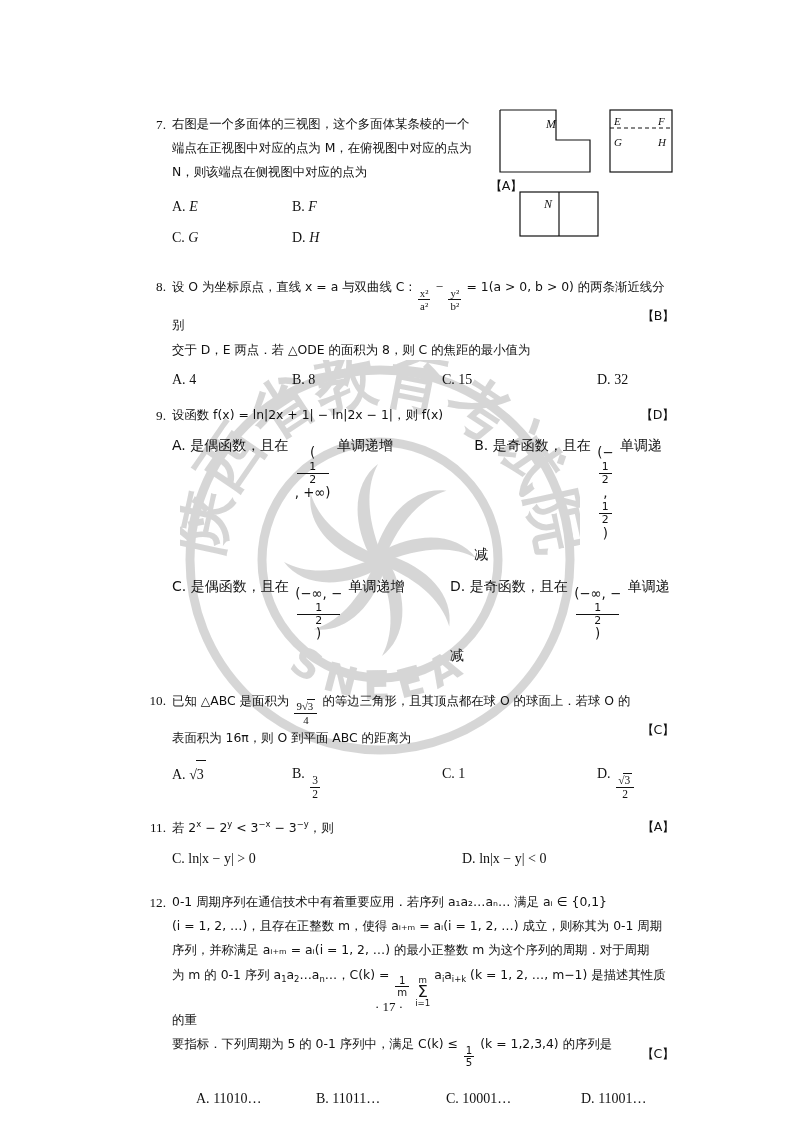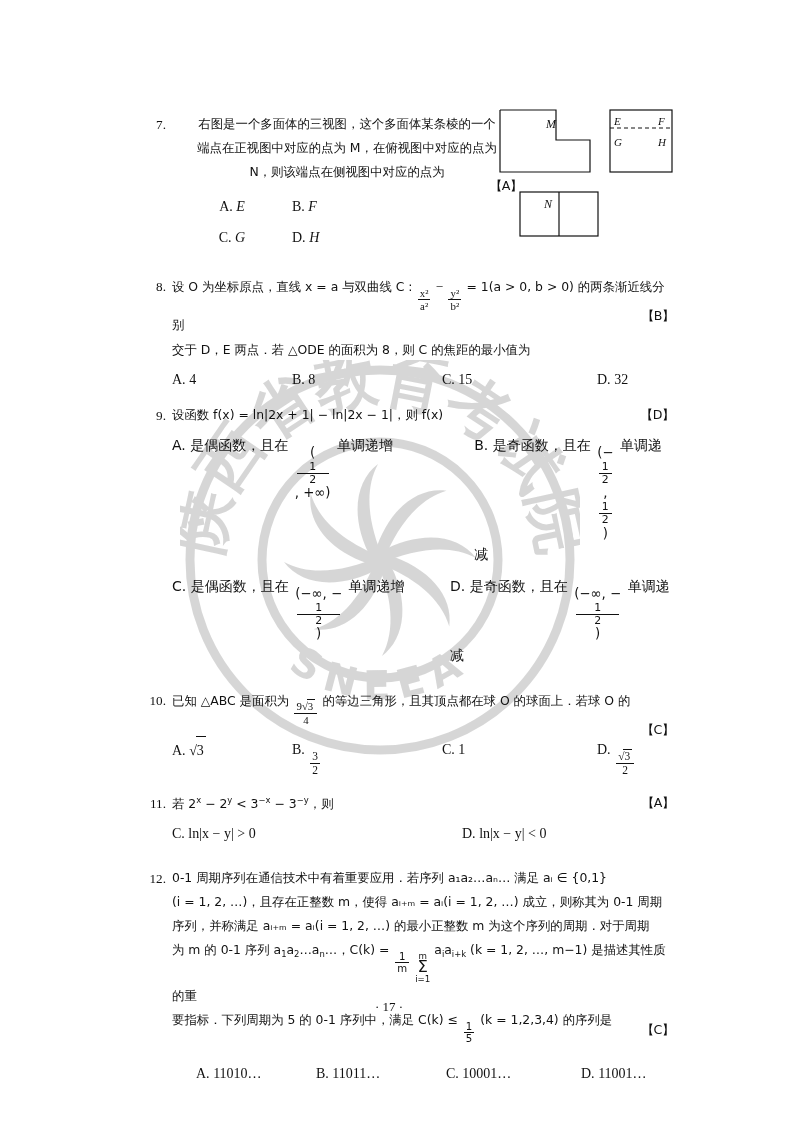--- a/index.html
+++ b/index.html
@@ -129,21 +129,21 @@
         <textPath href="#wmArcTop" startOffset="50%" text-anchor="middle">陕西省教育考试院</textPath>
       </text>
       <text font-family="DejaVu Sans, sans-serif" font-size="40" font-weight="bold" fill="#7b7b7b" letter-spacing="10">
         <textPath href="#wmArcBot" startOffset="50%" text-anchor="middle">SNEEA</textPath>
       </text>
     </svg>
   </div>
 
   <div class="q" style="min-height:148px;">
     <span class="q-num">7.</span>
-    <div class="q-body" style="max-width:350px;text-align:center;">
+    <div class="q-body" style="max-width:350px;">
       <div class="cn">右图是一个多面体的三视图，这个多面体某条棱的一个</div>
       <div class="cn">端点在正视图中对应的点为 M，在俯视图中对应的点为</div>
       <div class="cn">N，则该端点在侧视图中对应的点为</div>
       <div class="opts" style="margin-top:8px;">
         <div class="opt" style="width:120px;">
           <span class="lbl">A.</span>
           <span class="it">E</span>
         </div>
         <div class="opt">
           <span class="lbl">B.</span>
@@ -277,20 +277,21 @@
     <span class="q-num">10.</span>
     <div class="q-body">
       <div>
         <span class="cn">已知 △ABC 是面积为</span>
         <span class="frac">
           <span class="num">9<span class="radical">√<span class="sq">3</span></span></span>
           <span class="den">4</span>
         </span>
         <span class="cn">的等边三角形，且其顶点都在球 O 的球面上．若球 O 的</span>
       </div>
+      <div class="cn">表面积为 16π，则 O 到平面 ABC 的距离为</div>
       <div class="opts" style="margin-top:10px;">
         <div class="opt" style="width:120px;">
           <span>A.</span>
           <span class="radical">√<span class="sq">3</span></span>
         </div>
         <div class="opt" style="width:150px;">
           <span>B.</span>
           <span class="frac">
               <span class="num">3</span>
               <span class="den">2</span>

